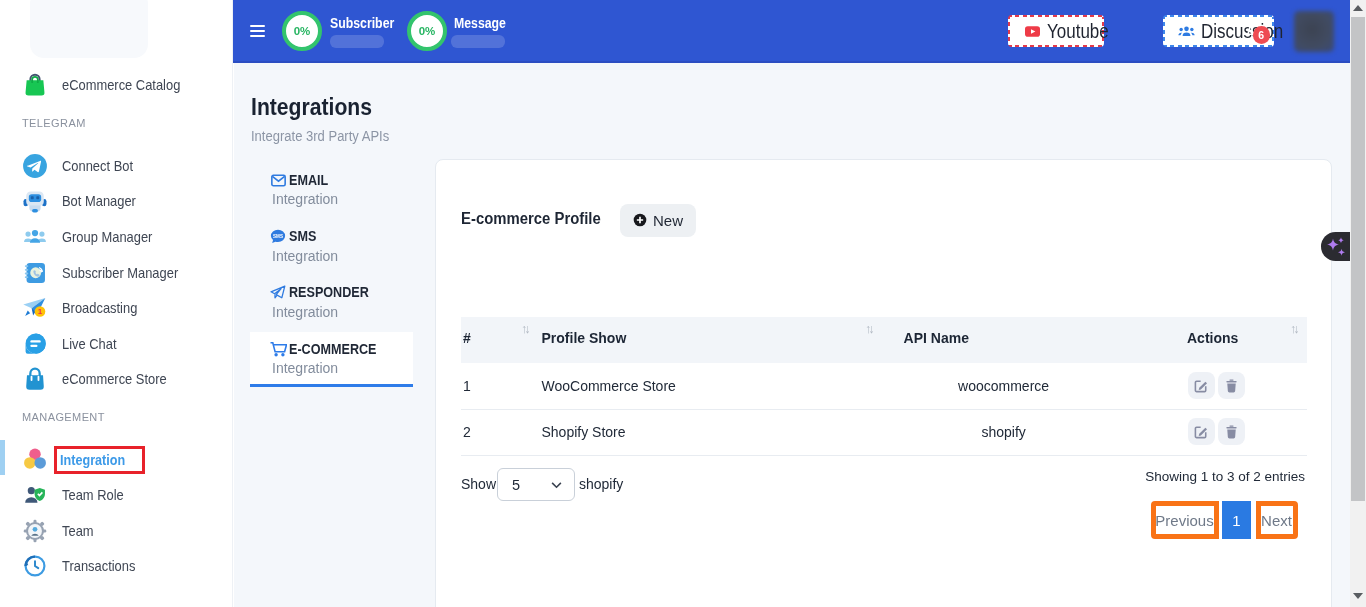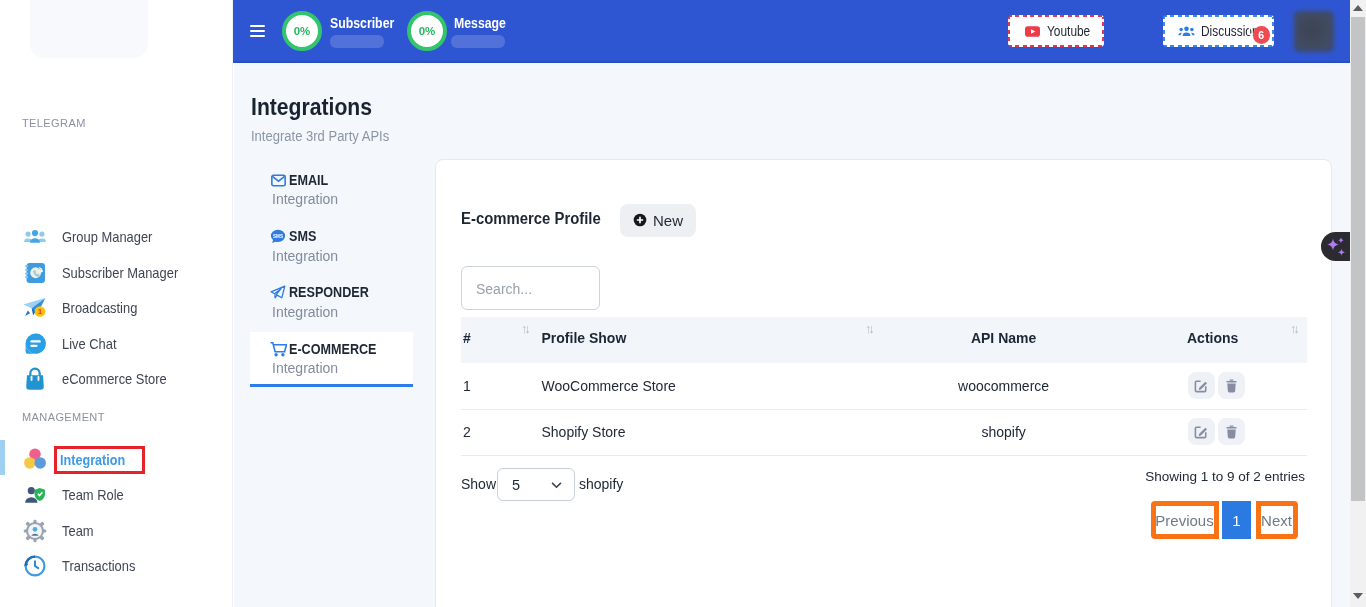--- a/index.html
+++ b/index.html
@@ -11,21 +11,21 @@
   .mi { left:0; width:233px; height:30px; }
   .mi .ic { position:absolute; left:22px; top:50%; transform:translateY(-50%); width:26px; height:26px; }
   .mi .tx { position:absolute; left:62px; top:50%; transform:translateY(-50%) scaleX(0.89); transform-origin:left center; font-size:14.5px; color:#3f4653; white-space:nowrap; }
   .shead { position:absolute; left:22px; width:200px; font-size:11px; color:#8a919e; letter-spacing:0.4px; }
   
   #navbar { left:233px; top:0; width:1117px; height:63px; background:#2f56d2; border-bottom:2px solid #2b4dc2; }
   .hline { position:absolute; left:17px; width:15px; height:2.2px; background:#fff; border-radius:2px; }
   .pcirc { position:absolute; top:11px; width:40px; height:40px; border-radius:50%; background:#fff; border:4px solid #33c46d; display:flex; align-items:center; justify-content:center; font-size:11.5px; font-weight:bold; color:#27b562; }
   .plabel { position:absolute; top:14px; font-size:15px; font-weight:bold; color:#fff; transform:scaleX(0.82); transform-origin:left top; }
   .pbar { position:absolute; top:35px; width:54px; height:12.5px; border-radius:6px; background:rgba(255,255,255,0.17); }
-  .navbtn { position:absolute; top:15px; height:32px; background:#fff; border-radius:4px; display:flex; align-items:center; font-size:14px; color:#1f2430; }
+  .navbtn { position:absolute; top:15px; height:32px; background:#fff; border-radius:4px; display:flex; align-items:center; font-size:20px; color:#1f2430; }
   .nbt { display:inline-block; transform:scaleX(0.85); transform-origin:left center; white-space:nowrap; }
   .dashred, .dashblue { background-color:#fff; background-repeat:repeat-x, repeat-x, repeat-y, repeat-y; background-position:0 0, 0 100%, 0 0, 100% 0; }
   .dashred { background-image:repeating-linear-gradient(90deg,#e3394b 0 4px,#fff 4px 7.5px), repeating-linear-gradient(90deg,#e3394b 0 4px,#fff 4px 7.5px), repeating-linear-gradient(180deg,#e3394b 0 4px,#fff 4px 7.5px), repeating-linear-gradient(180deg,#e3394b 0 4px,#fff 4px 7.5px); background-size:100% 2px, 100% 2px, 2px 100%, 2px 100%; }
   .dashblue { background-image:repeating-linear-gradient(90deg,#3e86ea 0 4px,#fff 4px 7.5px), repeating-linear-gradient(90deg,#3e86ea 0 4px,#fff 4px 7.5px), repeating-linear-gradient(180deg,#3e86ea 0 4px,#fff 4px 7.5px), repeating-linear-gradient(180deg,#3e86ea 0 4px,#fff 4px 7.5px); background-size:100% 2px, 100% 2px, 2px 100%, 2px 100%; }
   
   #content { left:234px; top:63px; width:1116px; height:544px; background:#f4f7fb; }
   
   .sm-title { position:absolute; font-size:14px; font-weight:bold; color:#1f2735; white-space:nowrap; transform:scaleX(0.9); transform-origin:left top; }
   .sm-sub { position:absolute; font-size:14px; color:#828c9c; }
   
@@ -36,21 +36,49 @@
   .abtn { position:absolute; width:27px; height:27px; border-radius:8px; background:#eef1f6; display:flex; align-items:center; justify-content:center; }
   .pgbtn { position:absolute; top:341px; height:38px; background:#fff; border:5px solid #f97316; color:#6f7988; font-size:15px; display:flex; align-items:center; justify-content:center; }
   
   #sb-track { left:1350px; top:0; width:16px; height:607px; background:#f1f1f1; z-index:5; }
   #sb-thumb { left:1351px; top:17px; width:14px; height:484px; background:#c3c4c6; z-index:6; }
 </style>
 </head>
 <body>
 <div class="abs" id="sidebar">
   <div class="abs logo-blob"></div>
+  <div class="abs mi" style="top:70px">
+    <span class="ic"><svg width="26" height="26" viewBox="0 0 24 24">
+          <path d="M7.8 8.6V6.4a4.2 3.9 0 0 1 8.4 0v2.2" fill="none" stroke="#44546f" stroke-width="1.9"></path>
+          <path d="M4.3 7.6h15.4l1 11.2a2.7 2.7 0 0 1-2.7 3H6a2.7 2.7 0 0 1-2.7-3z" fill="#17c653"></path>
+          <path d="M9.4 10.2V7a2.6 2.6 0 0 1 5.2 0v3.2" fill="none" stroke="#0fab46" stroke-width="1.6"></path>
+        </svg></span>
+    <span class="tx">eCommerce Catalog</span>
+  </div>
   <div class="abs shead" style="top:117px">TELEGRAM</div>
+  <div class="abs mi" style="top:151px">
+    <span class="ic"><svg width="26" height="26" viewBox="0 0 24 24">
+          <circle cx="12" cy="12" r="11" fill="#38a4e0"></circle>
+          <path d="M5.3 11.7l11.3-4.4c.65-.26 1.15.17.92.98l-1.92 8.9c-.16.62-.57.77-1.13.46l-2.95-2.17-1.4 1.36c-.26.26-.47.36-.83.36l.21-2.92 5.4-4.87c.26-.22-.06-.32-.37-.15l-6.65 4.17-2.82-.9c-.62-.2-.6-.62.2-.88z" fill="#fff"></path>
+        </svg></span>
+    <span class="tx">Connect Bot</span>
+  </div>
+  <div class="abs mi" style="top:186px">
+    <span class="ic"><svg width="26" height="26" viewBox="0 0 24 24">
+          <rect x="1.4" y="10.2" width="4.2" height="6.6" rx="2.1" fill="#1d72c8"></rect>
+          <rect x="18.4" y="10.2" width="4.2" height="6.6" rx="2.1" fill="#1d72c8"></rect>
+          <rect x="3.9" y="3.2" width="16.2" height="13.6" rx="4.2" fill="#dbe7f3"></rect>
+          <rect x="6.3" y="5.7" width="11.4" height="7.2" rx="2.6" fill="#2d8fe0"></rect>
+          <rect x="8.1" y="7.7" width="2.7" height="2.7" rx="0.6" fill="#1a5fa8"></rect>
+          <rect x="13.2" y="7.7" width="2.7" height="2.7" rx="0.6" fill="#1a5fa8"></rect>
+          <path d="M6.8 16.2h10.4v2.3a3.1 3.1 0 0 1-3.1 3.1h-4.2a3.1 3.1 0 0 1-3.1-3.1z" fill="#c8dcf0"></path>
+          <rect x="9.3" y="19.3" width="5.4" height="3.2" rx="1.6" fill="#2d8fe0"></rect>
+        </svg></span>
+    <span class="tx">Bot Manager</span>
+  </div>
   <div class="abs mi" style="top:222px">
     <span class="ic"><svg width="26" height="26" viewBox="0 0 24 24">
           <circle cx="5.6" cy="9.3" r="2.4" fill="#8ecbee"></circle>
           <path d="M1.9 16.6a3.7 3.2 0 0 1 7.4 0z" fill="#8ecbee"></path>
           <circle cx="18.4" cy="9.3" r="2.4" fill="#8ecbee"></circle>
           <path d="M14.7 16.6a3.7 3.2 0 0 1 7.4 0z" fill="#8ecbee"></path>
           <circle cx="12" cy="8.4" r="2.9" fill="#45a5e6"></circle>
           <path d="M7.3 17.2a4.7 4 0 0 1 9.4 0z" fill="#45a5e6"></path>
         </svg></span>
     <span class="tx">Group Manager</span>
@@ -220,29 +248,26 @@
 </div>
 
 <div class="abs" id="card">
   <div class="abs" style="left:25px; top:50px; font-size:16px; font-weight:bold; color:#1e2634; transform:scaleX(0.93); transform-origin:left top;">E-commerce Profile</div>
   <div class="abs" style="left:184px; top:43.5px; width:76px; height:33.5px; background:#edf0f3; border-radius:8px; display:flex; align-items:center; justify-content:center; font-size:15px; color:#1f2633;">
     <svg width="14" height="14" viewBox="0 0 16 16" style="margin-right:6px;">
         <circle cx="8" cy="8" r="7.2" fill="#17181c"></circle>
         <path d="M8 4.4v7.2M4.4 8h7.2" stroke="#fff" stroke-width="1.9"></path>
       </svg>New
   </div>
-  <div class="abs" style="left:25px; top:105.5px; width:138.5px; height:44px; border:1px solid #ccd3dc; border-radius:6px; background:#fff;">
-    <span style="position:absolute; left:14px; top:14px; font-size:14px; color:#97a0ad;">Search...</span>
-  </div>
   <div class="abs" style="left:25px; top:157px; width:846px; height:46px; background:#f2f5f9;"></div>
   <div class="thead" style="left:27px; top:170px;">#</div>
   <div class="sort" style="left:85px; top:162px;">↑↓</div>
   <div class="thead" style="left:105.5px; top:170px;">Profile Show</div>
   <div class="sort" style="left:429px; top:162px;">↑↓</div>
-  <div class="thead" style="left:467.6px; top:170px; width:200px; text-align:center;">API Name</div>
+  <div class="thead" style="left:467.6px; top:170px; width:200px; ">API Name</div>
   <div class="thead" style="left:751px; top:170px;">Actions</div>
   <div class="sort" style="left:854px; top:162px;">↑↓</div>
   <div class="tcell" style="left:27px; top:218px;">1</div>
   <div class="tcell" style="left:105.5px; top:218px;">WooCommerce Store</div>
   <div class="tcell" style="left:467.6px; top:218px; width:200px; text-align:center;">woocommerce</div>
   <div class="abtn" style="left:751.5px; top:212px;">
       <svg width="14" height="14" viewBox="0 0 16 16">
         <path d="M13.4 8.4V13a1.4 1.4 0 0 1-1.4 1.4H3A1.4 1.4 0 0 1 1.6 13V4A1.4 1.4 0 0 1 3 2.6h4.6" fill="none" stroke="#878ca3" stroke-width="1.8"></path>
         <path d="M6 10l7-7 1.9 1.9-7 7-2.5.6z" fill="#878ca3"></path>
       </svg>
@@ -277,21 +302,21 @@
     </div>
   <div class="abs" style="left:25px; top:295px; width:846px; height:1px; background:#e8ecf1;"></div>
   <div class="abs" style="left:25px; top:316px; font-size:14px; color:#212a38;">Show</div>
   <div class="abs" style="left:61px; top:308px; width:78px; height:33px; border:1px solid #c9d0d9; border-radius:6px; background:#fff;">
     <span style="position:absolute; left:14px; top:8px; font-size:14.5px; color:#212a38;">5</span>
     <svg width="11" height="7" viewBox="0 0 12 8" style="position:absolute; right:12px; top:13px;">
         <path d="M1 1l5 5 5-5" fill="none" stroke="#3a4250" stroke-width="1.8"></path>
       </svg>
   </div>
   <div class="abs" style="left:143px; top:316px; font-size:14px; color:#212a38;">shopify</div>
-  <div class="abs" style="right:26px; top:309px; font-size:13.5px; color:#212a38;">Showing 1 to 9 of 2 entries</div>
+  <div class="abs" style="right:26px; top:309px; font-size:13.5px; color:#212a38;">Showing 1 to 3 of 2 entries</div>
   <div class="pgbtn" style="left:714.5px; width:68px; border-radius:4px 0 0 4px;">Previous</div>
   <div class="pgbtn" style="left:786px; width:29px; background:#2a7ae2; border-color:#2a7ae2; color:#fff;">1</div>
   <div class="pgbtn" style="left:819.5px; width:42px; border-radius:0 4px 4px 0;">Next</div>
 </div>
 
 <div class="abs" style="left:1321px; top:231.5px; width:29px; height:29px; background:#2b2b31; border-radius:15px 0 0 15px; z-index:4;">
   <svg width="29" height="29" viewBox="0 0 29 29">
       <path d="M12 6.5 C12.6 10.2 14.3 11.9 18 12.5 C14.3 13.1 12.6 14.8 12 18.5 C11.4 14.8 9.7 13.1 6 12.5 C9.7 11.9 11.4 10.2 12 6.5 Z" fill="#b07cf0"></path>
       <path d="M20 5.2 C20.35 7 21.2 7.85 23 8.2 C21.2 8.55 20.35 9.4 20 11.2 C19.65 9.4 18.8 8.55 17 8.2 C18.8 7.85 19.65 7 20 5.2 Z" fill="#b07cf0"></path>
       <path d="M20.5 16.8 C20.9 18.9 21.9 19.9 24 20.3 C21.9 20.7 20.9 21.7 20.5 23.8 C20.1 21.7 19.1 20.7 17 20.3 C19.1 19.9 20.1 18.9 20.5 16.8 Z" fill="#b07cf0"></path>

